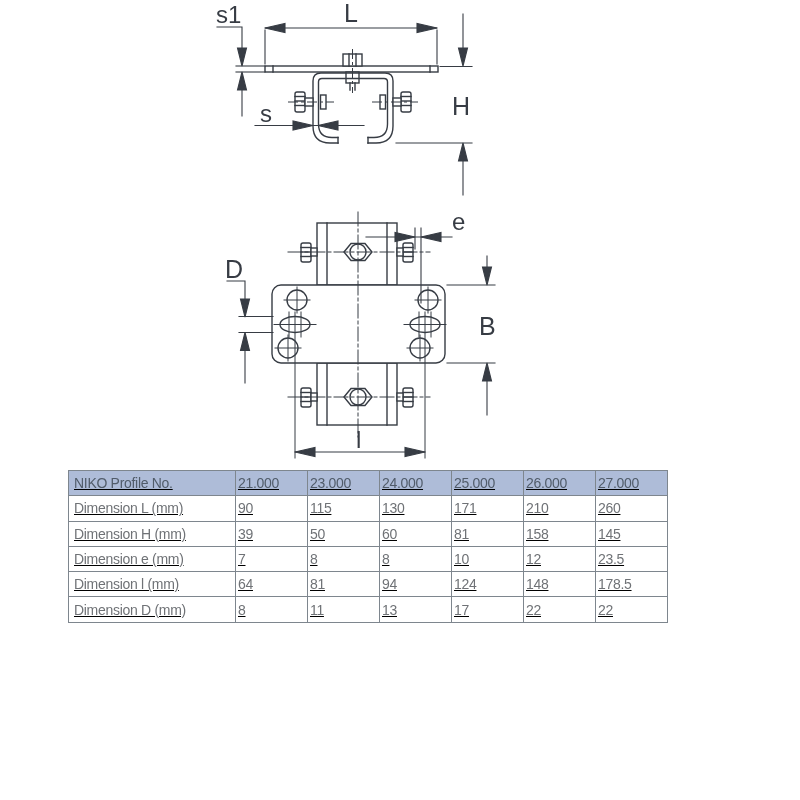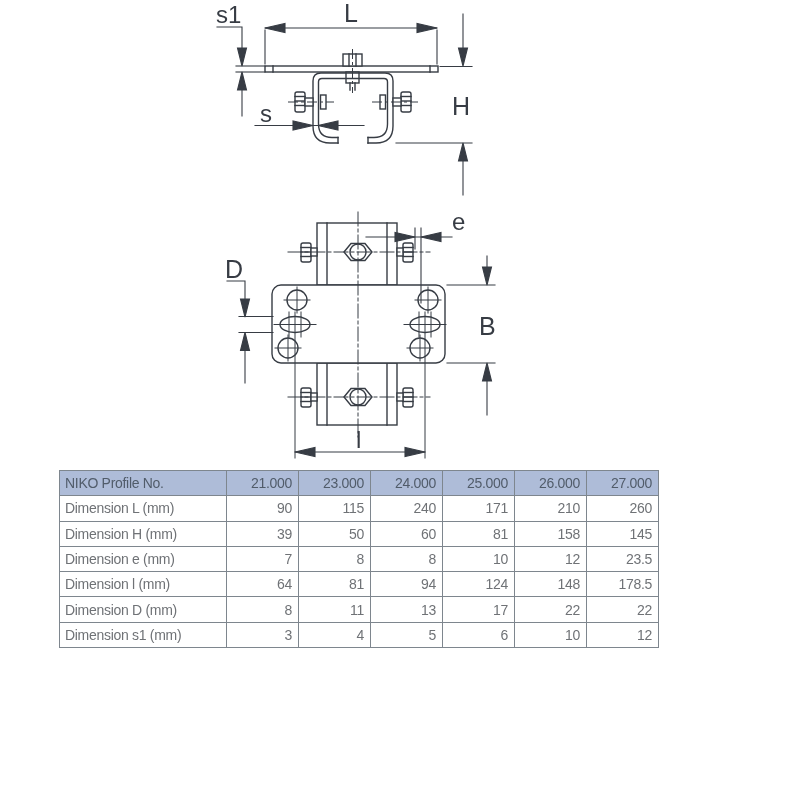--- a/index.html
+++ b/index.html
@@ -4,28 +4,28 @@
 <style>
   :root{
     --header-bg:#aebcd8; --table-border:#7e868e; --body-text:#6f7276;
     --header-text:#515c6a; --line:#373c44;
   }
   html,body{margin:0;padding:0;background:#fff;}
   #page{position:relative;width:800px;height:800px;background:#fff;overflow:hidden;
         font-family:"Liberation Sans",sans-serif;}
   #drawing{position:absolute;left:0;top:0;color:var(--line);}
   #drawing text{font-family:"Liberation Sans",sans-serif;fill:currentColor;stroke:none;}
-  .table-wrap{position:absolute;left:59px;top:470px;}
+  .table-wrap{position:absolute;left:68px;top:470px;text-decoration:underline;}
   table{border-collapse:collapse;table-layout:fixed;}
   col.c-label{width:167px;} col.c-val{width:72px;}
   th,td{border:1px solid var(--table-border);height:24.3px;font-size:14px;
         font-weight:normal;color:var(--body-text);white-space:nowrap;overflow:hidden;
         letter-spacing:-0.3px;}
   th.lbl{text-align:left;padding:0 3px 0 5px;}
-  td{text-align:right;padding:0 6px 0 2px;}
+  td{padding:0 6px 0 2px;}
   tr.hdr th,tr.hdr td{background:var(--header-bg);color:var(--header-text);}
 </style>
 </head>
 <body>
 
 <div id="page">
 
   <svg id="drawing" width="800" height="465" viewBox="0 0 800 465">
 
     <g fill="none" stroke="currentColor" stroke-width="1.4" stroke-linecap="square">
@@ -237,21 +237,21 @@
           <td>23.000</td>
           <td>24.000</td>
           <td>25.000</td>
           <td>26.000</td>
           <td>27.000</td>
         </tr>
         <tr>
           <th class="lbl">Dimension L (mm)</th>
           <td>90</td>
           <td>115</td>
-          <td>240</td>
+          <td>130</td>
           <td>171</td>
           <td>210</td>
           <td>260</td>
         </tr>
         <tr>
           <th class="lbl">Dimension H (mm)</th>
           <td>39</td>
           <td>50</td>
           <td>60</td>
           <td>81</td>
@@ -278,25 +278,16 @@
         </tr>
         <tr>
           <th class="lbl">Dimension D (mm)</th>
           <td>8</td>
           <td>11</td>
           <td>13</td>
           <td>17</td>
           <td>22</td>
           <td>22</td>
         </tr>
-        <tr>
-          <th class="lbl">Dimension s1 (mm)</th>
-          <td>3</td>
-          <td>4</td>
-          <td>5</td>
-          <td>6</td>
-          <td>10</td>
-          <td>12</td>
-        </tr>
       </tbody>
     </table>
   </div>
 </div>
 
 </body></html>

